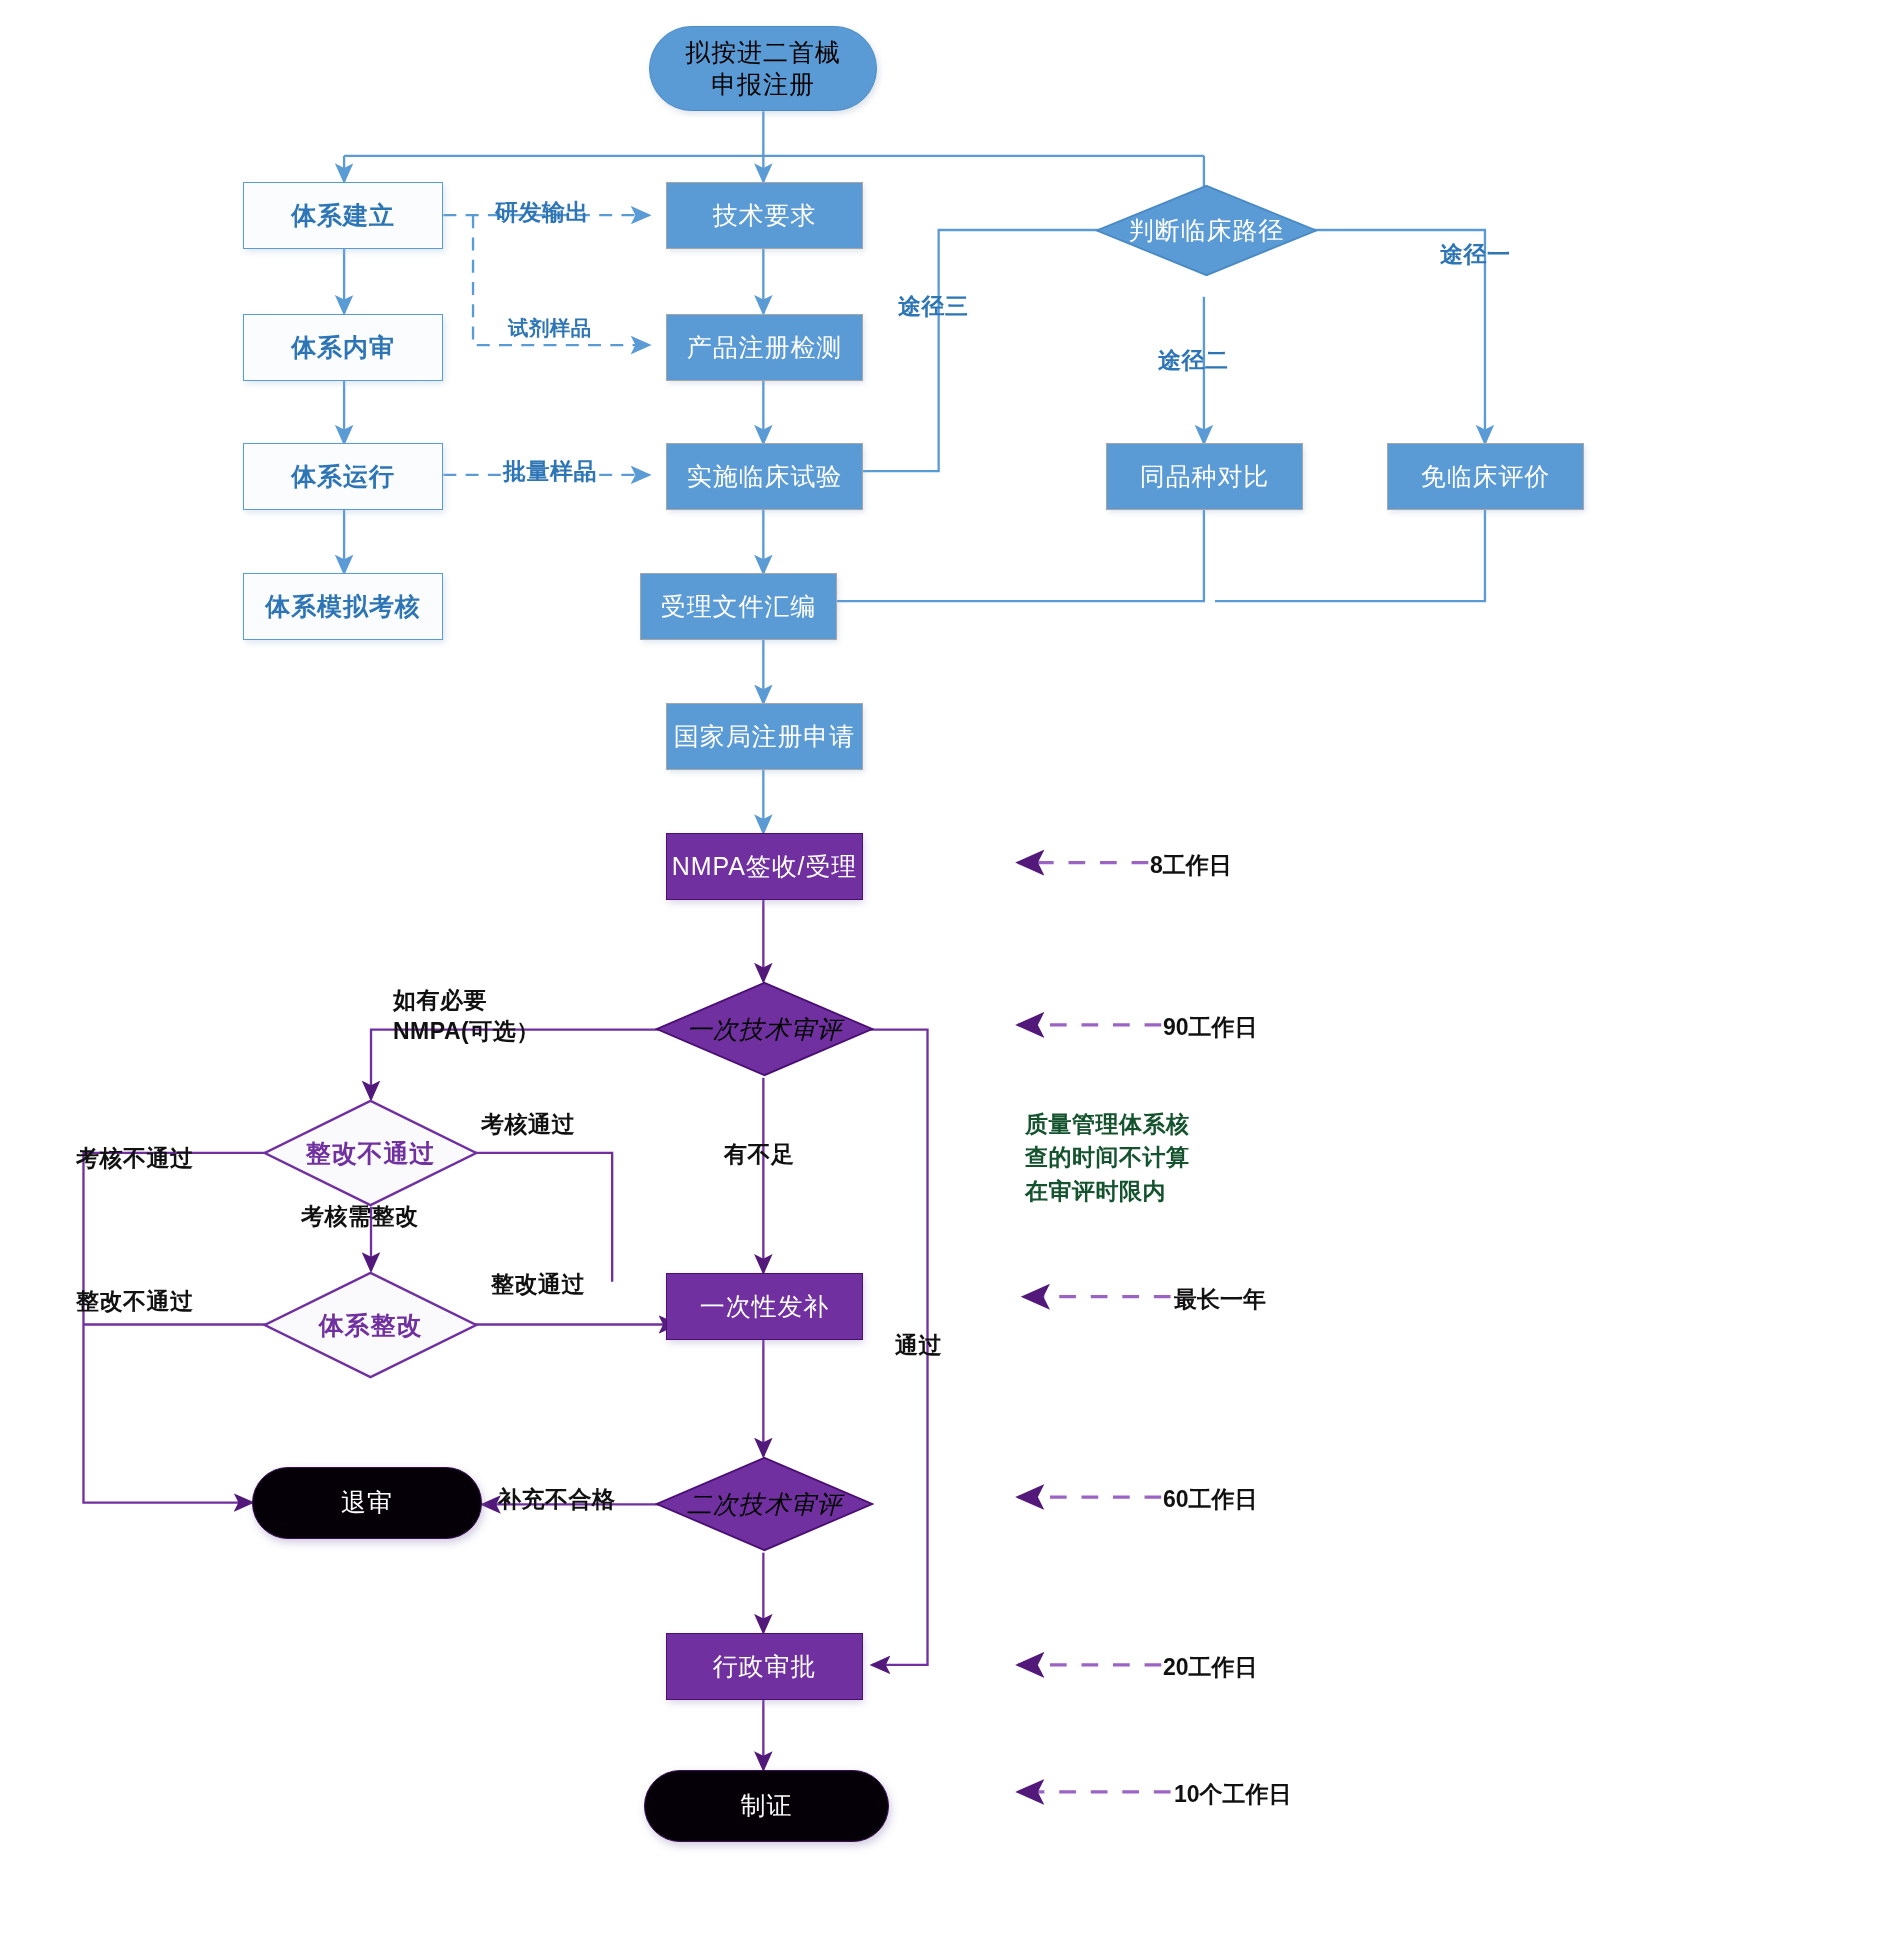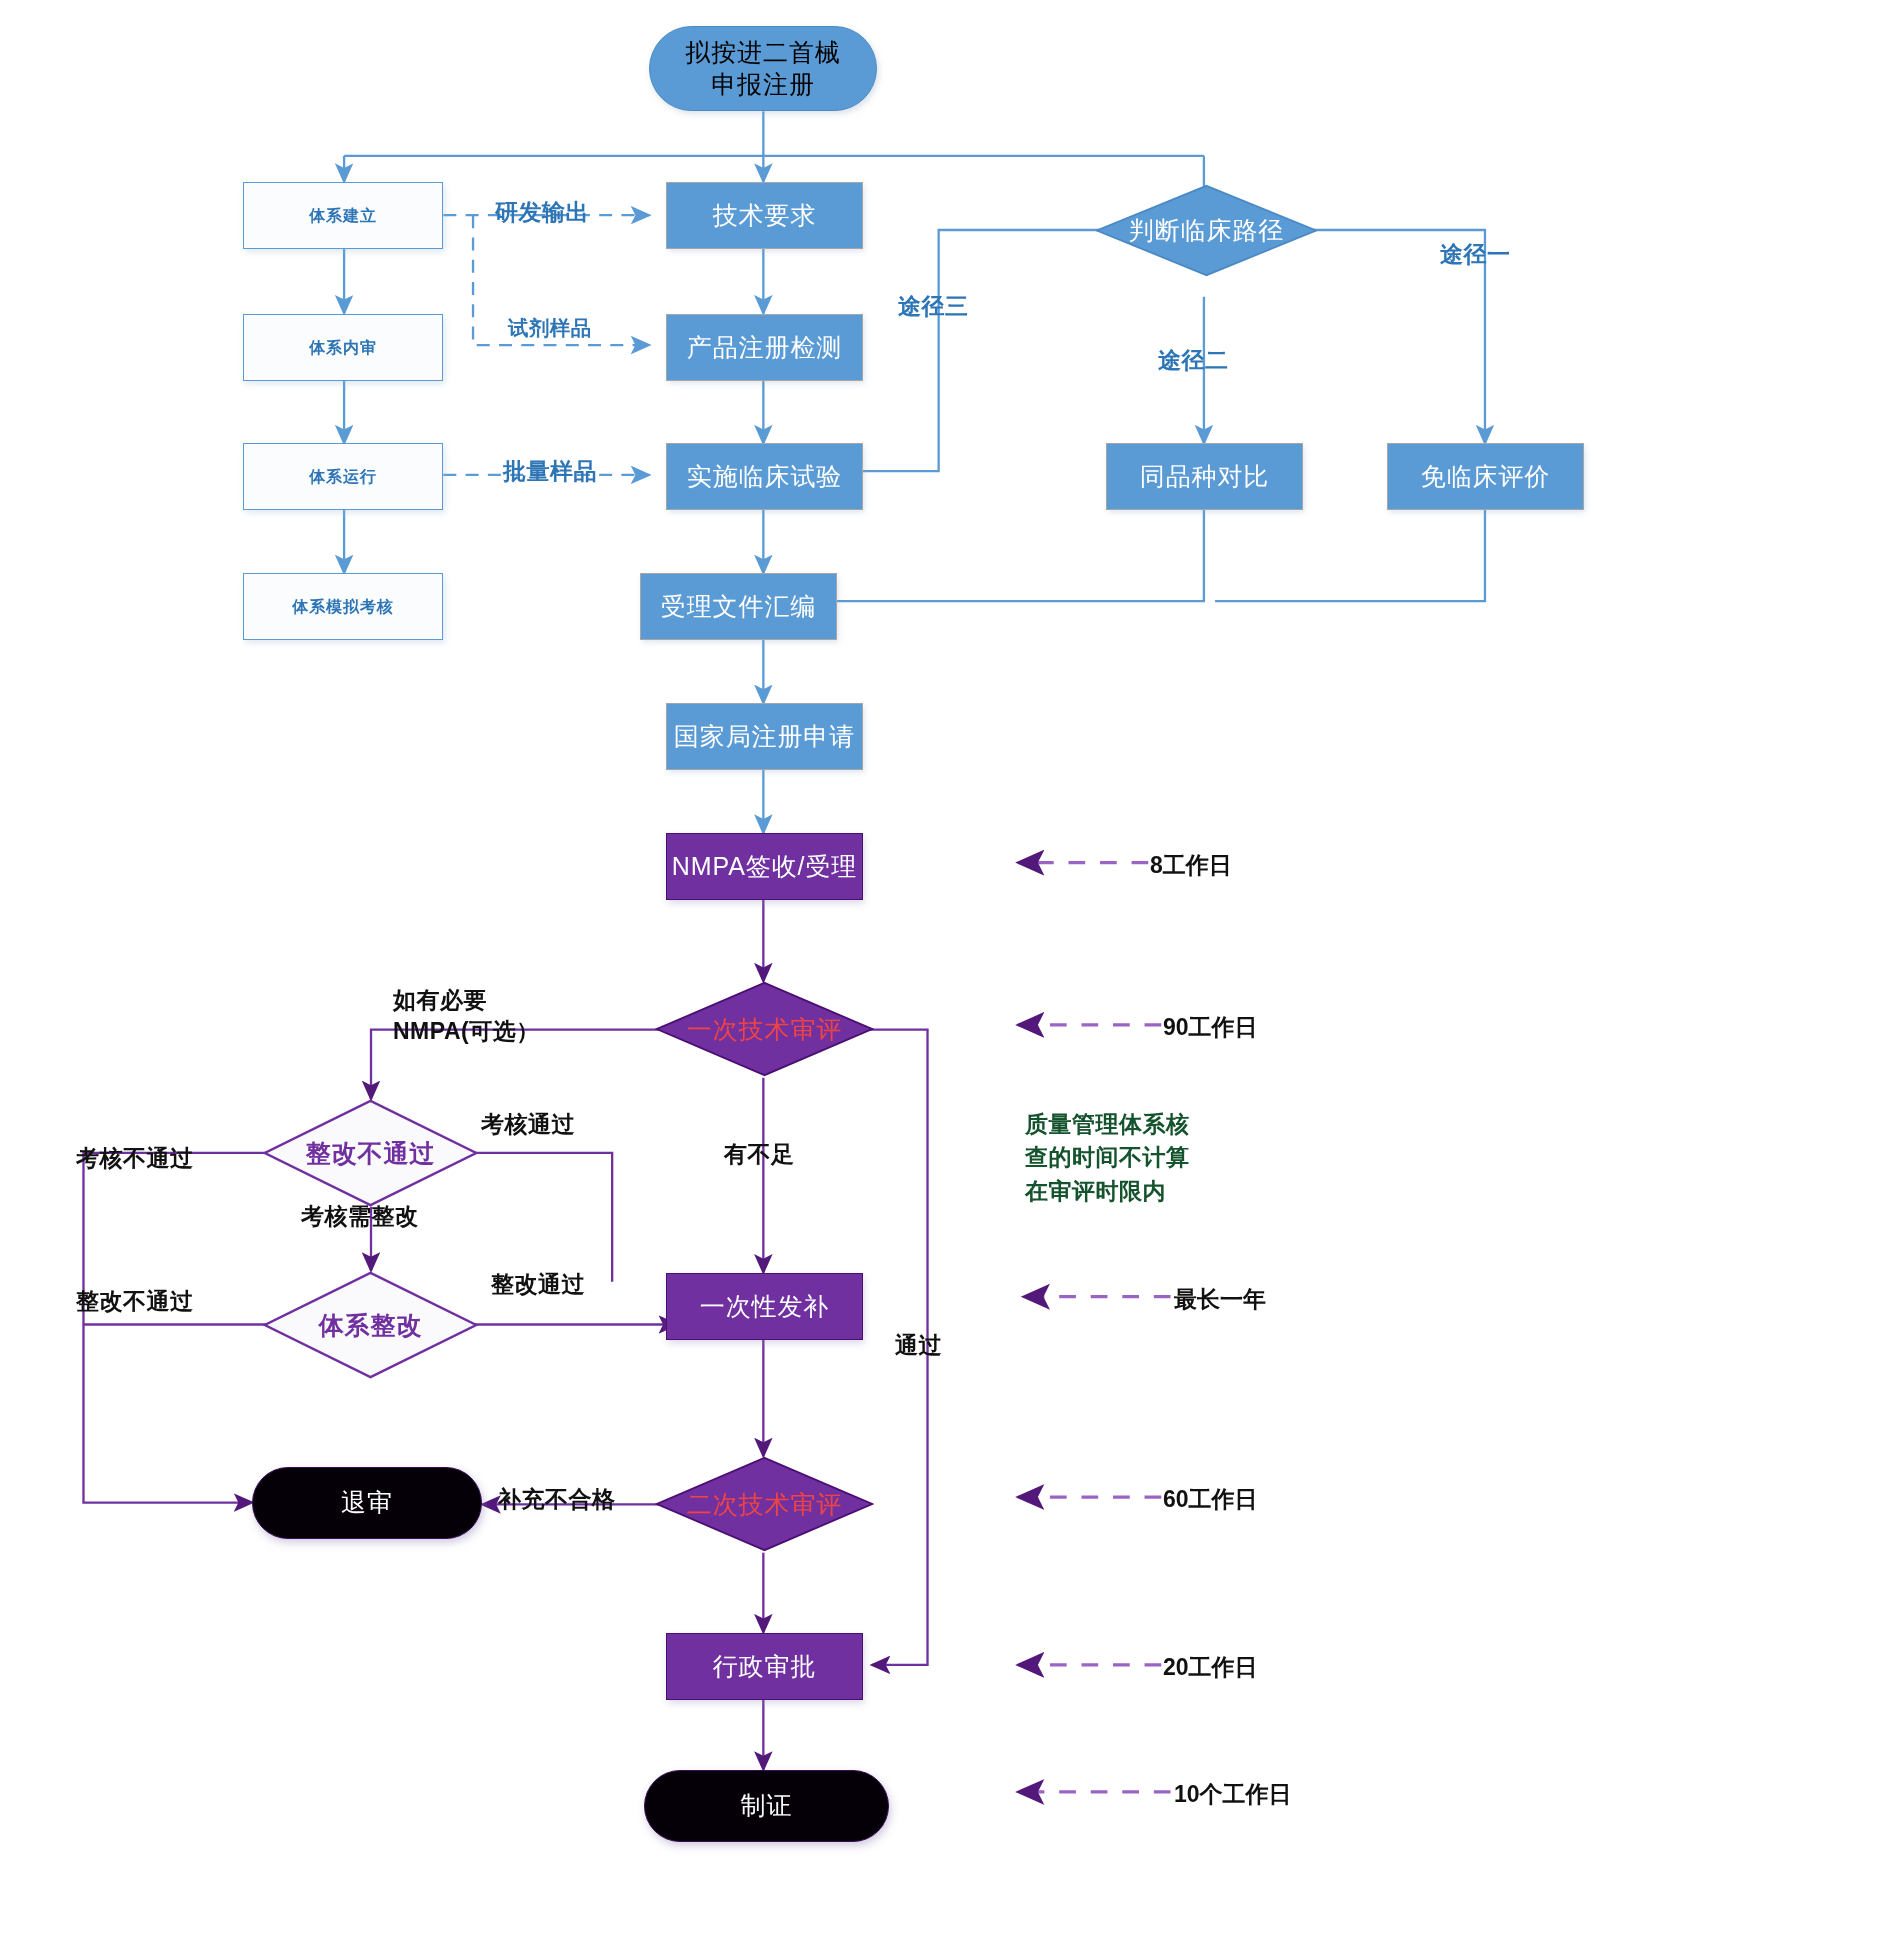--- a/index.html
+++ b/index.html
@@ -41,21 +41,21 @@
     border: 0.9px solid #a6a6a6;
     color: #ffffff;
     font-size: 25px;
     box-shadow: 1.9px 2.8px 5.6px rgba(150,170,195,0.30);
   }
   
   .n-blue-outline {
     background: #fbfcfe;
     border: 1.9px solid #5b9bd5;
     color: #2e75b6;
-    font-size: 16px;
+    font-size: 25px;
     font-weight: bold;
     box-shadow: 1.9px 2.8px 6.5px rgba(160,185,215,0.33);
   }
   
   .n-blue-term {
     background: #5b9bd5;
     border: 0.9px solid #4a8ac4;
     color: #000000;
     font-size: 25px;
     border-radius: 56px;
@@ -94,21 +94,21 @@
     width: 100%;
     height: 100%;
     display: flex;
     align-items: center;
     justify-content: center;
     font-size: 25px;
     letter-spacing: 0.9px;
     text-align: center;
   }
   .d-blue .dlabel { color: #ffffff; }
-  .d-purple-fill .dlabel { color: #ef4444; }
+  .d-purple-fill .dlabel { color: #000000; font-style: italic; }
   .d-purple-outline .dlabel { color: #7030a0; font-weight: bold; }
 
   
   .lbl {
     position: absolute;
     font-size: 23px;
     line-height: 1.35;
     white-space: pre-line;
     letter-spacing: 0.5px;
   }

